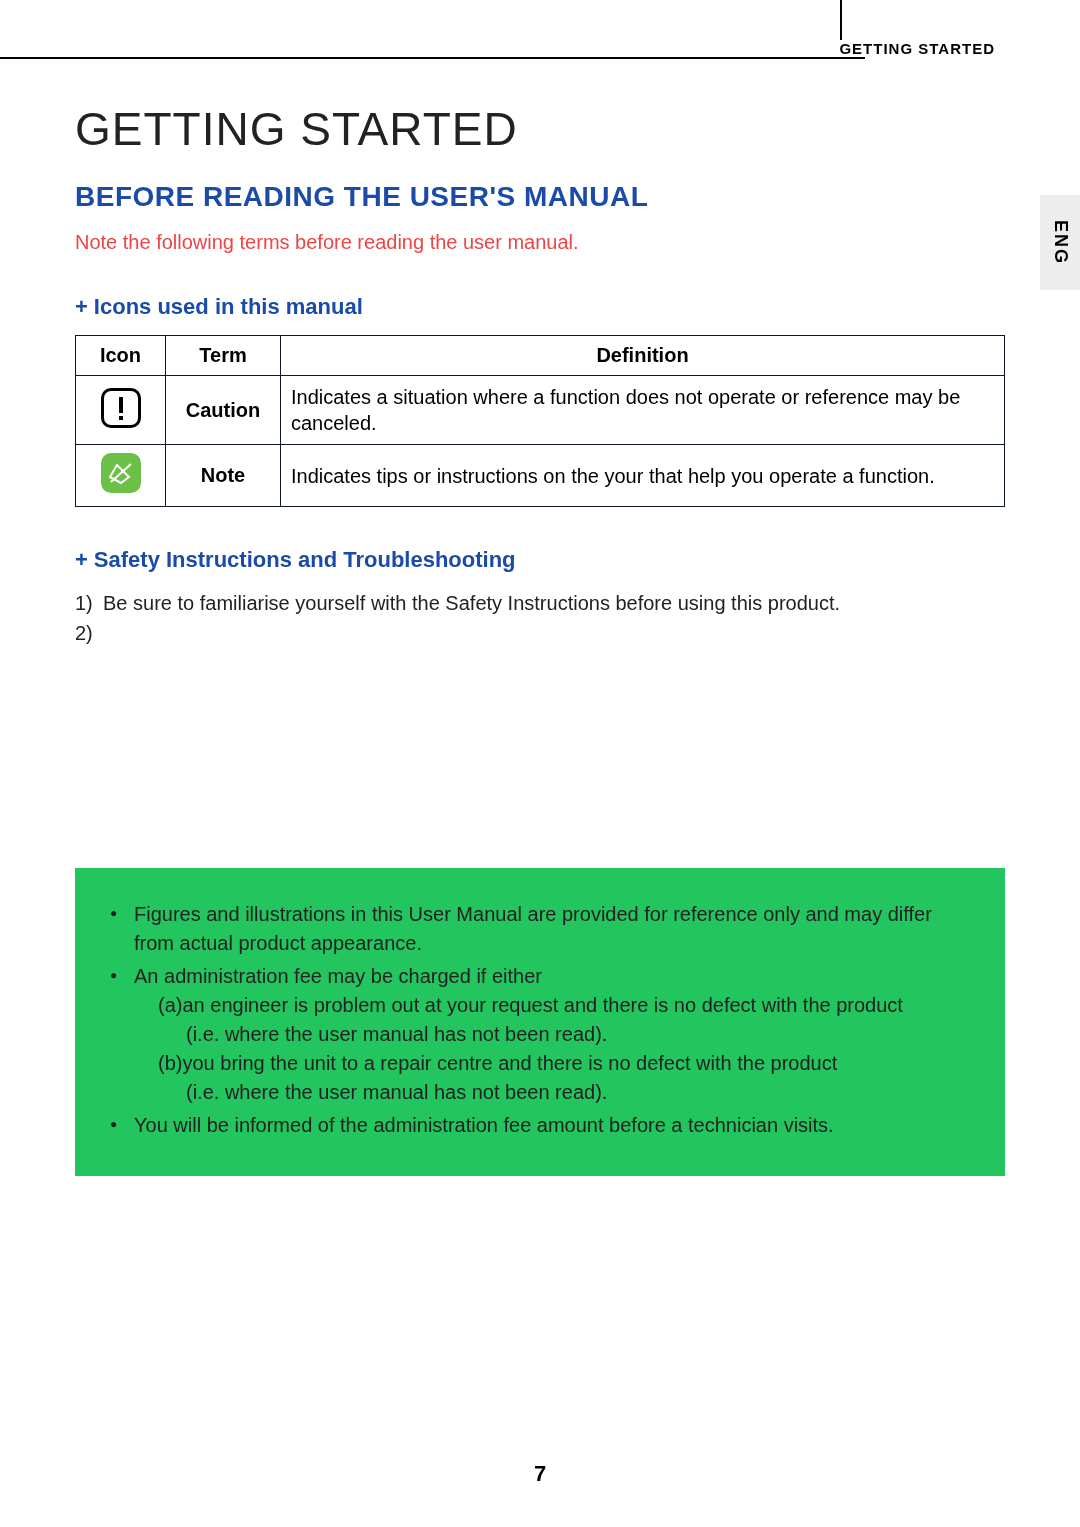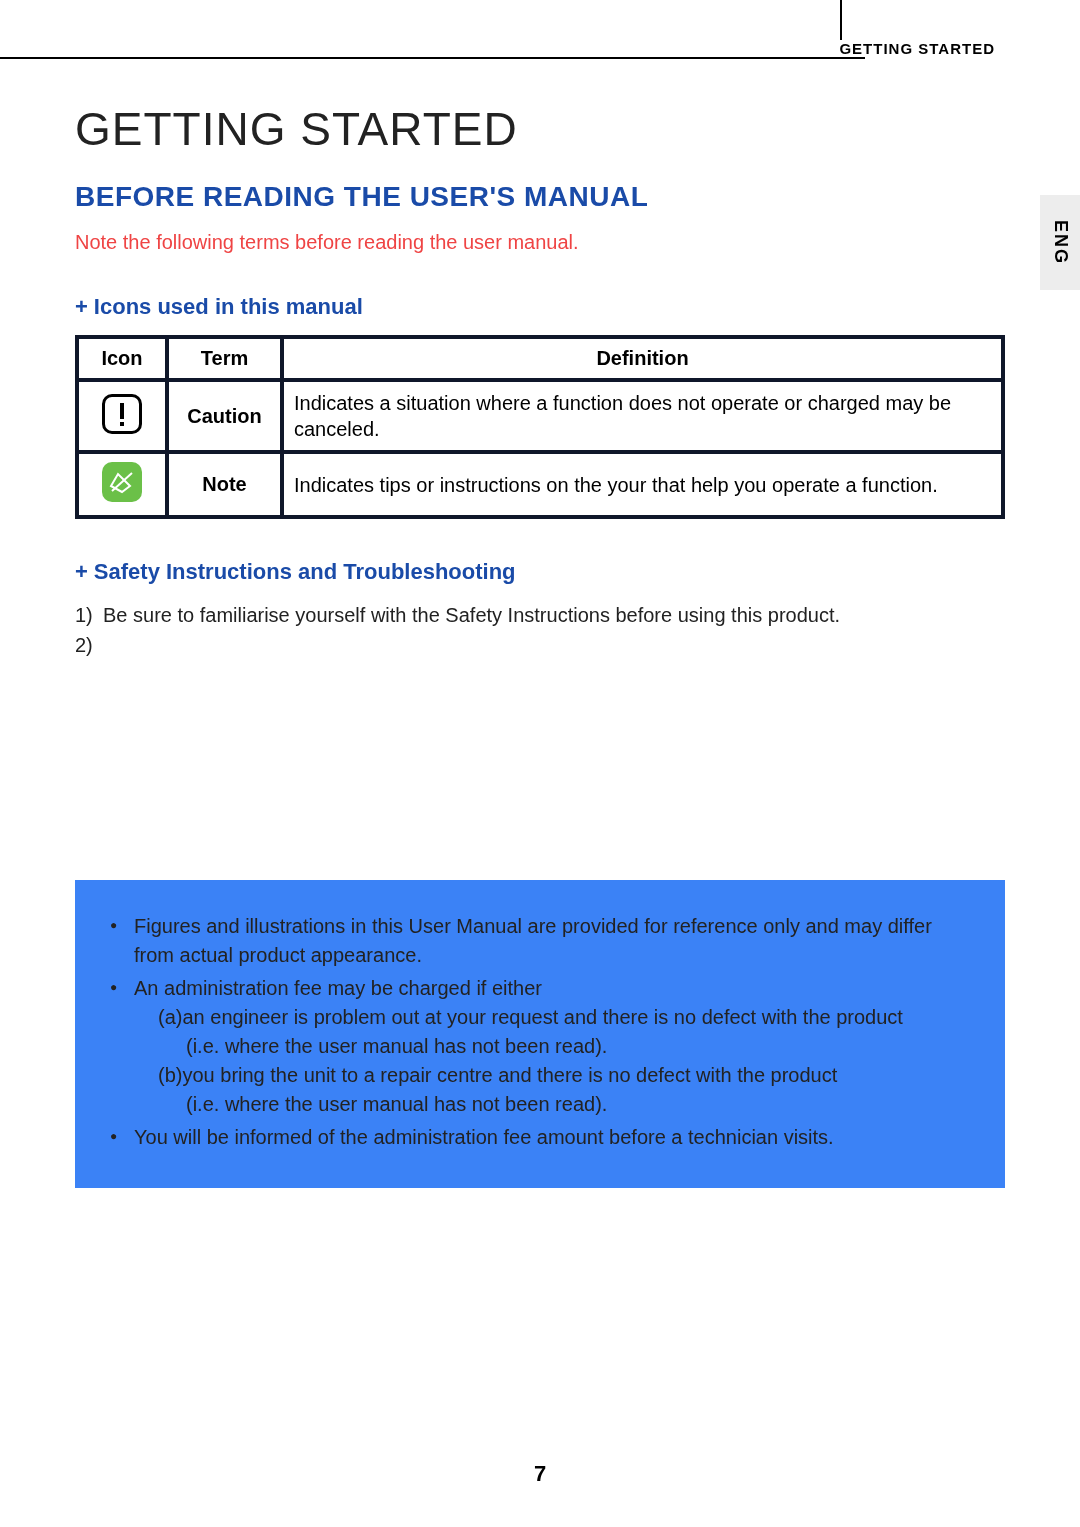--- a/index.html
+++ b/index.html
@@ -72,21 +72,21 @@
       color: #1a4ba8;
       margin-right: 6px;
     }
     .icons-table {
       width: 100%;
       border-collapse: collapse;
       margin-bottom: 40px;
     }
     .icons-table th,
     .icons-table td {
-      border: 4px solid #0f172a;
+      border: 1px solid #0f172a;
       padding: 8px 10px;
       font-size: 20px;
       vertical-align: middle;
     }
     .icons-table th {
       font-weight: bold;
       text-align: center;
     }
     .icons-table th.icon-col { width: 90px; }
     .icons-table th.term-col { width: 115px; }
@@ -143,21 +143,21 @@
       padding-left: 0;
     }
     .safety-item {
       display: flex;
     }
     .safety-num {
       width: 28px;
       flex-shrink: 0;
     }
     .notice-box {
-      background: #3b82f6;
+      background: #22c55e;
       padding: 32px 35px;
       font-size: 20px;
       color: #222;
       line-height: 1.45;
     }
     .notice-box ul {
       list-style: none;
     }
     .notice-box li {
       position: relative;
@@ -237,21 +237,21 @@
         <th class="term-col">Term</th>
         <th class="def-col">Definition</th>
       </tr>
     </thead>
     <tbody>
       <tr>
         <td class="icon-cell">
           <span class="caution-icon"></span>
         </td>
         <td class="term-cell">Caution</td>
-        <td class="def-cell">Indicates a situation where a function does not operate or charged may be canceled.</td>
+        <td class="def-cell">Indicates a situation where a function does not operate or reference may be canceled.</td>
       </tr>
       <tr>
         <td class="icon-cell">
           <span class="note-icon">
             <svg width="28" height="28" viewBox="0 0 28 28">
               <path d="M 3 18 L 10 6 L 22 18 L 14 24 Z" fill="none" stroke="#fff" stroke-width="2"></path>
               <path d="M 4 23 L 24 5" stroke="#fff" stroke-width="2"></path>
             </svg>
           </span>
         </td>

